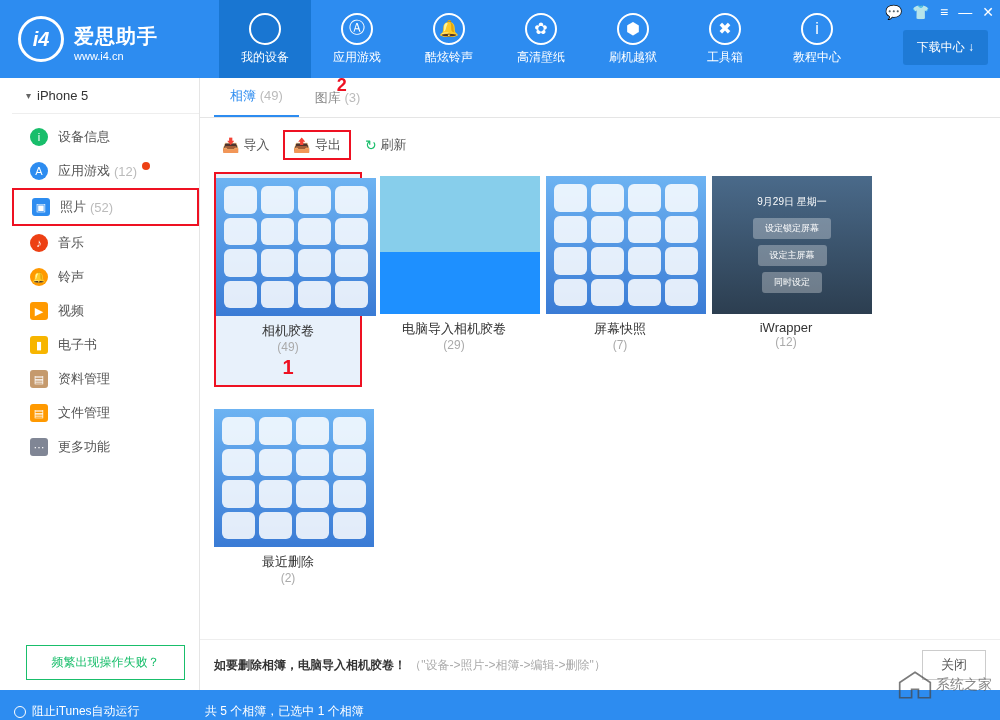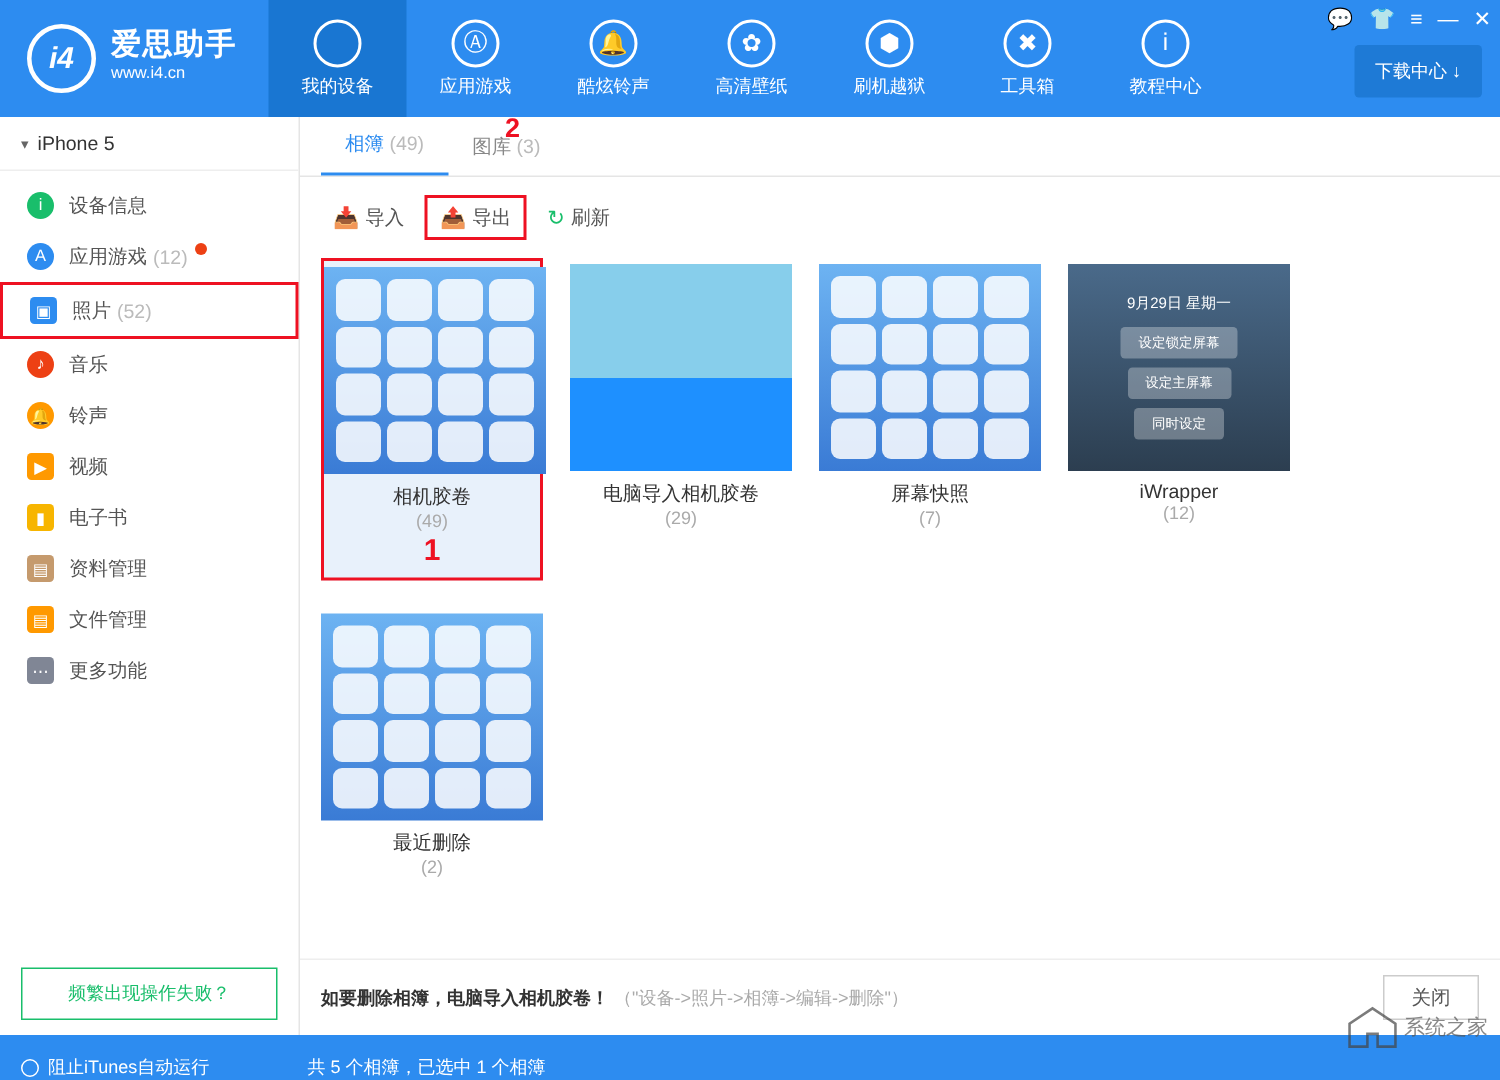--- a/index.html
+++ b/index.html
@@ -1,37 +1,37 @@
 <!DOCTYPE html>
 <html><head>
 <meta charset="utf-8">
 <style>
 * { margin: 0; padding: 0; box-sizing: border-box; font-family: "Microsoft YaHei", Arial, sans-serif; }
 body { width: 1000px; height: 720px; overflow: hidden; background: #fff; position: relative; }
 
 
 .header { height: 78px; background: linear-gradient(#2d8cf0, #2d8cf0); display: flex; align-items: center; color: #fff; position: relative; }
-.logo-box { display: flex; align-items: flex-start; padding: 0 18px; width: 179px; }
+.logo-box { display: flex; align-items: flex-end; padding: 0 18px; width: 219px; }
 .logo-circle { width: 46px; height: 46px; border: 3px solid #fff; border-radius: 50%; display: flex; align-items: center; justify-content: center; font-size: 20px; font-weight: bold; font-style: italic; }
 .logo-text { margin-left: 10px; }
 .logo-text .cn { font-size: 20px; font-weight: bold; letter-spacing: 1px; }
 .logo-text .en { font-size: 11px; }
 
 .top-nav { display: flex; height: 100%; }
 .top-nav-item { width: 92px; display: flex; flex-direction: column; align-items: center; justify-content: center; font-size: 12px; cursor: pointer; }
 .top-nav-item.active { background: #1976d2; }
 .top-nav-item .ic { width: 32px; height: 32px; border: 2px solid #fff; border-radius: 50%; display: flex; align-items: center; justify-content: center; font-size: 16px; margin-bottom: 4px; }
 
 .win-ctrls { position: absolute; top: 4px; right: 6px; display: flex; gap: 10px; font-size: 14px; }
 .win-ctrls span { cursor: pointer; }
 .dl-btn { position: absolute; top: 30px; right: 12px; background: #1e7ad6; padding: 9px 14px; border-radius: 3px; font-size: 12px; cursor: pointer; }
 
 
 .body { display: flex; height: 612px; }
-.sidebar { width: 200px; border-right: 1px solid #e5e5e5; display: flex; flex-direction: column; }
+.sidebar { width: 200px; border-right: 1px solid #e5e5e5; display: flex; flex-direction: column; padding-left: 12px; }
 .device-hdr { padding: 10px 14px; border-bottom: 1px solid #eee; font-size: 13px; color: #333; display: flex; align-items: center; }
 .device-hdr::before { content: "▾"; font-size: 10px; margin-right: 6px; color: #666; }
 .side-items { flex: 1; padding-top: 6px; }
 .side-item { display: flex; align-items: center; padding: 8px 18px; font-size: 13px; color: #555; cursor: pointer; position: relative; }
 .side-item .sic { width: 18px; height: 18px; border-radius: 50%; margin-right: 10px; display: flex; align-items: center; justify-content: center; color: #fff; font-size: 11px; }
 .side-item .cnt { color: #bbb; margin-left: 4px; }
 .side-item.active { border: 2px solid #e12; }
 .green { background: #19be6b; } .blue { background: #2d8cf0; } .pink { background: #ed4014; } .orange { background: #ff9900; } .yellow { background: #f7b500; } .brown { background: #c59a6d; } .gray { background: #808695; }
 .sq { border-radius: 3px !important; }
 .dot { width: 8px; height: 8px; background: #ed4014; border-radius: 50%; position: absolute; left: 130px; top: 8px; }
@@ -47,21 +47,21 @@
 
 .toolbar { display: flex; align-items: center; padding: 12px 14px; gap: 6px; }
 .tbtn { display: flex; align-items: center; padding: 4px 8px; font-size: 13px; color: #555; cursor: pointer; gap: 4px; }
 .tbtn .tic { color: #ff9900; font-size: 14px; }
 .tbtn.ref .tic { color: #19be6b; }
 .tbtn.boxed { border: 2px solid #e12; }
 
 .albums { display: flex; gap: 18px; padding: 0 14px; flex-wrap: wrap; position: relative; }
 .album { width: 148px; cursor: pointer; }
 .album.sel { border: 2px solid #e12; background: #e8f1fb; padding-bottom: 6px; }
-.thumb { width: 148px; height: 138px; margin: 4px auto 6px; background: linear-gradient(180deg, #6db3f2, #3a7bd5); position: relative; overflow: hidden; }
+.thumb { width: 160px; height: 138px; margin: 4px auto 6px; background: linear-gradient(180deg, #6db3f2, #3a7bd5); position: relative; overflow: hidden; }
 .thumb .grid { position: absolute; inset: 0; display: grid; grid-template-columns: repeat(4, 1fr); grid-template-rows: repeat(4, 1fr); gap: 4px; padding: 8px; }
 .thumb .grid div { background: rgba(255,255,255,0.85); border-radius: 6px; }
 .thumb.beach { background: linear-gradient(180deg, #87ceeb 55%, #1e90ff 55%); }
 .thumb.lock { background: linear-gradient(180deg, #4a6a8a, #2c3e50); display:flex; flex-direction:column; align-items:center; justify-content:center; color:#fff; font-size:9px; }
 .thumb.lock .line { background: rgba(255,255,255,0.3); padding: 4px 12px; margin: 3px 0; border-radius: 3px; text-align: center; }
 .album .lbl { text-align: center; font-size: 13px; color: #333; }
 .album .ac { text-align: center; font-size: 12px; color: #aaa; }
 .anno-1 { color: #e12; font-size: 20px; font-weight: bold; text-align: center; margin-top: 2px; }
 
 .hint-bar { display: flex; align-items: center; border-top: 1px solid #eee; padding: 10px 14px; font-size: 12px; }

